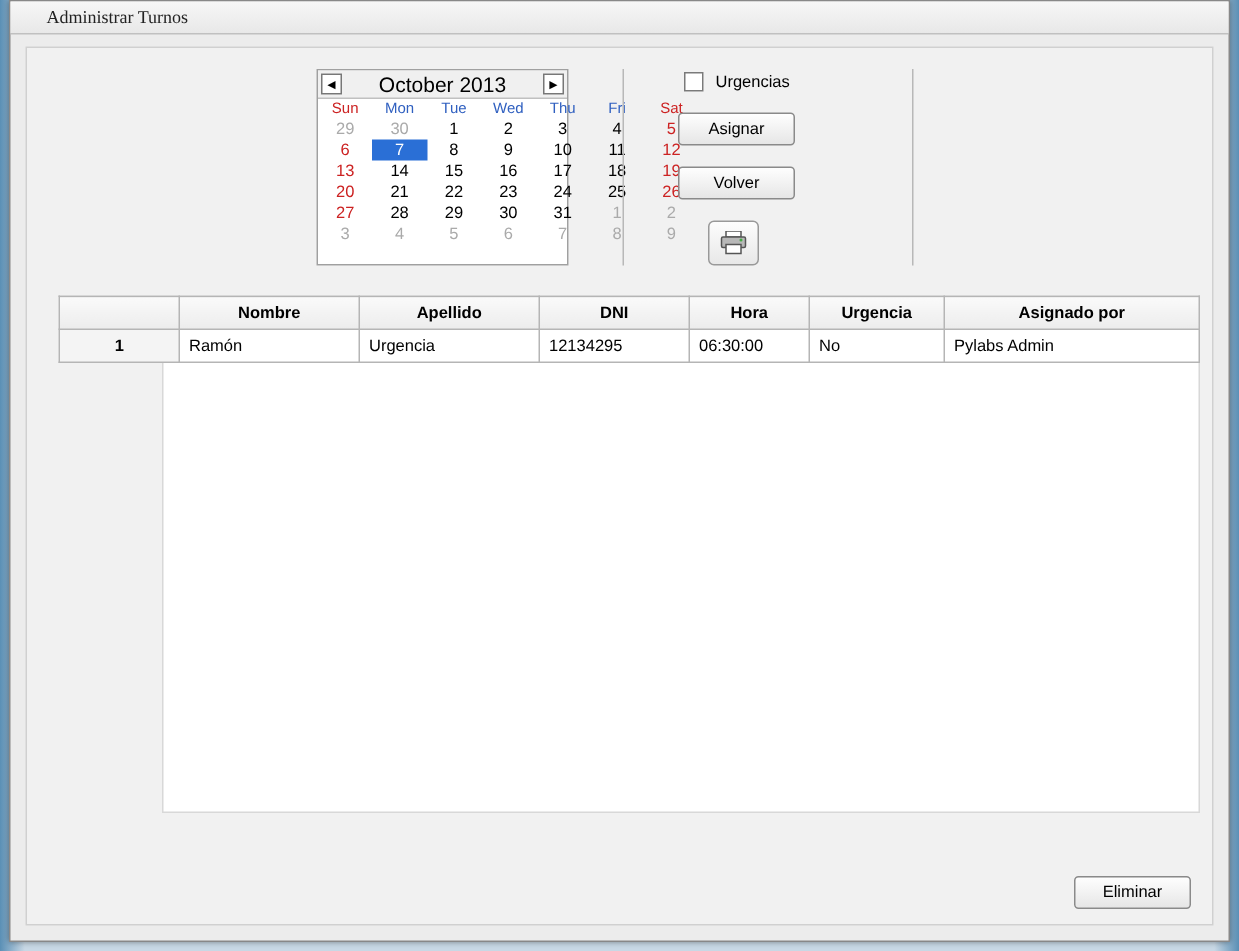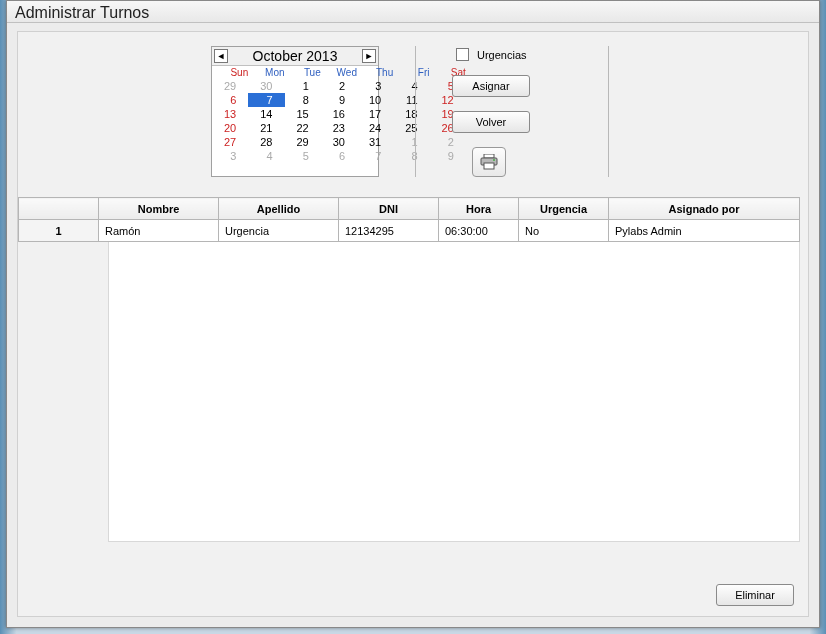--- a/index.html
+++ b/index.html
@@ -16,23 +16,24 @@
     position: absolute;
     left: 6px; top: 0; right: 6px; bottom: 6px;
     background: #ececec;
     border: 1px solid #888;
     box-shadow: 0 0 4px rgba(0,0,0,0.4);
   }
   .titlebar {
     height: 22px;
     background: linear-gradient(#f7f7f7,#e8e8e8);
     border-bottom: 1px solid #c0c0c0;
-    padding: 3px 8px;
-    font-size: 16px;
+    padding: 3px 24px;
+    font-size: 12px;
     color: #222;
+    font-family: Liberation Serif, serif;
   }
   .content {
     position: absolute;
     left: 10px; right: 10px; top: 30px; bottom: 10px;
     background: #f1f1f1;
     border: 1px solid #d0d0d0;
   }
   .top-area {
     display: flex;
     justify-content: center;
@@ -59,21 +60,21 @@
     background: #fff;
     font-size: 9px;
     line-height: 12px;
     text-align: center;
     cursor: pointer;
   }
   .cal-title { font-size: 14px; }
   .cal-grid {
     display: grid;
     grid-template-columns: repeat(7, 1fr);
-    text-align: right;
+    text-align: center;
   }
   .cal-dow { color: #3060c0; font-size: 10px; padding: 1px 0; }
   .cal-dow.sun, .cal-dow.sat { color: #c22; }
   .cal-day { padding: 1px 12px; font-size: 11px; cursor: pointer; }
   .cal-day.dim { color: #aaa; }
   .cal-day.red { color: #c22; }
   .cal-day.sel { background: #2a6fd6; color: #fff; }
   .vsep {
     width: 1px;
     background: #b8b8b8;
@@ -101,21 +102,21 @@
   .print-btn {
     width: 34px; height: 30px;
     border: 1px solid #999;
     border-radius: 4px;
     background: linear-gradient(#fdfdfd,#e8e8e8);
     display:flex;align-items:center;justify-content:center;
     cursor:pointer;
     margin-left: 20px;
   }
   .table-wrap {
-    margin: 10px 8px 0 0;
+    margin: 10px 8px 0 21px;
   }
   table.data {
     width: 100%;
     border-collapse: collapse;
     background: #fff;
     font-size: 11px;
   }
   table.data th, table.data td {
     border: 1px solid #b5b5b5;
     padding: 4px 6px;

